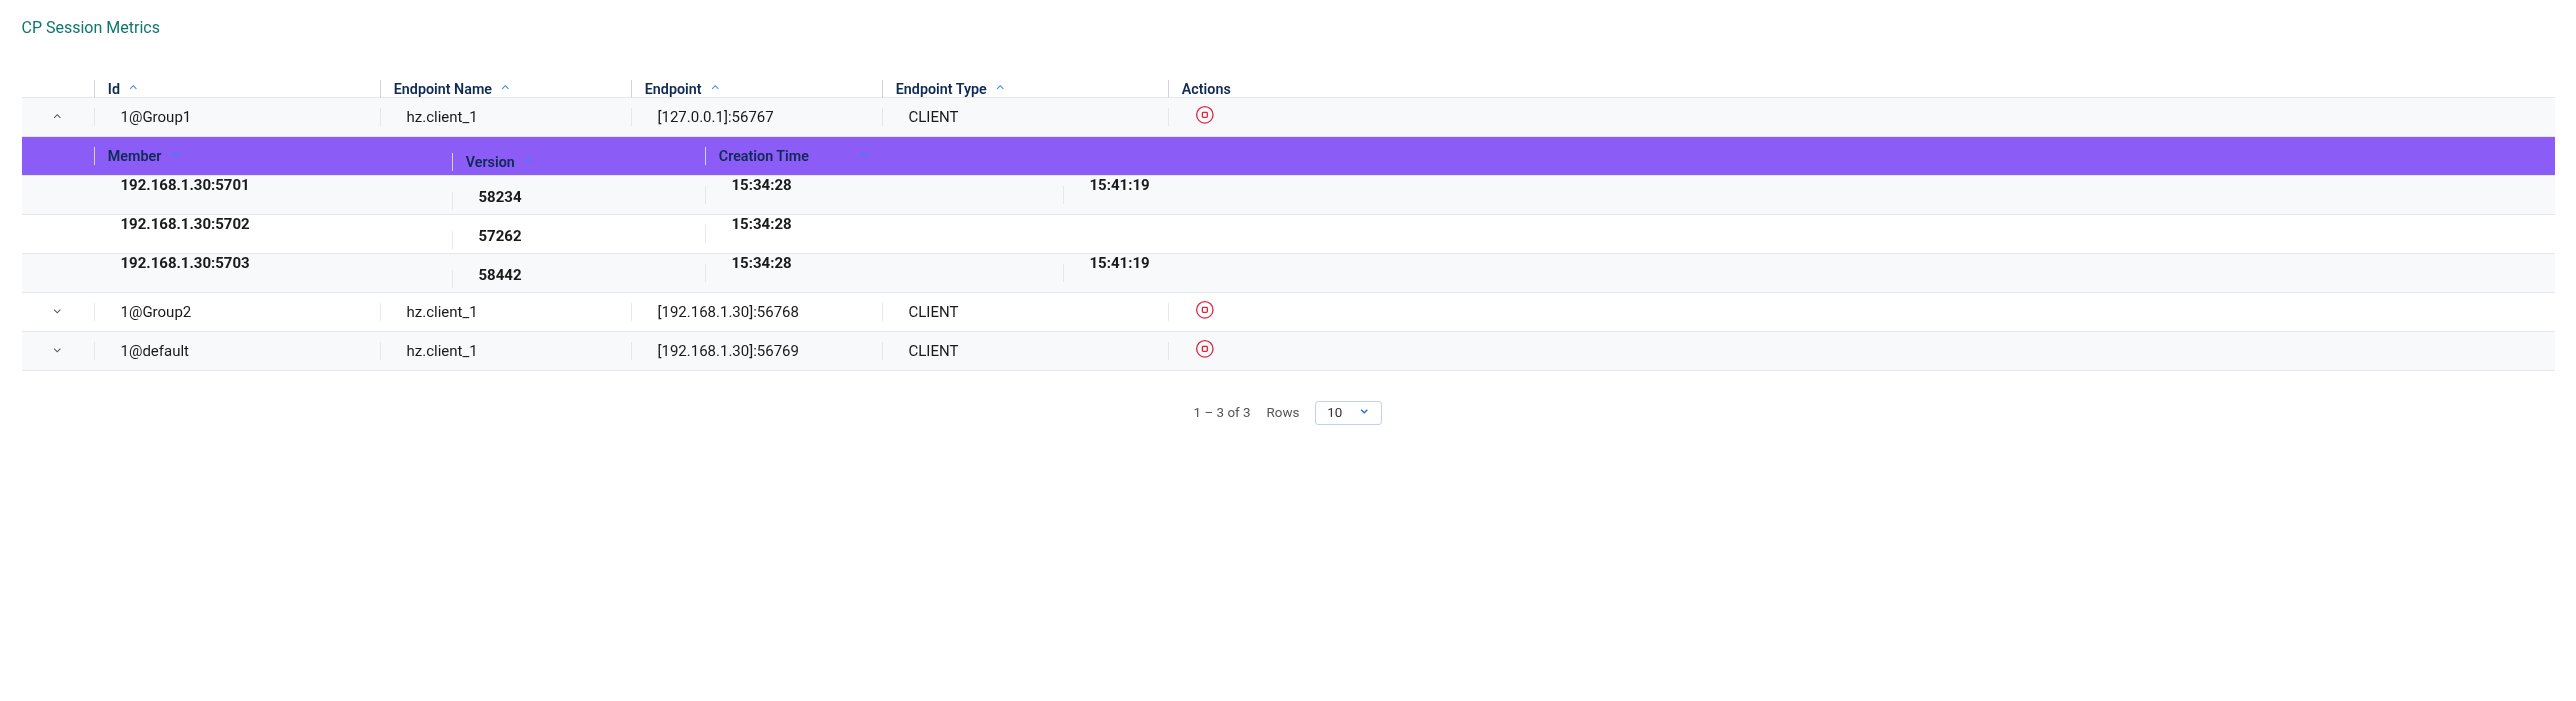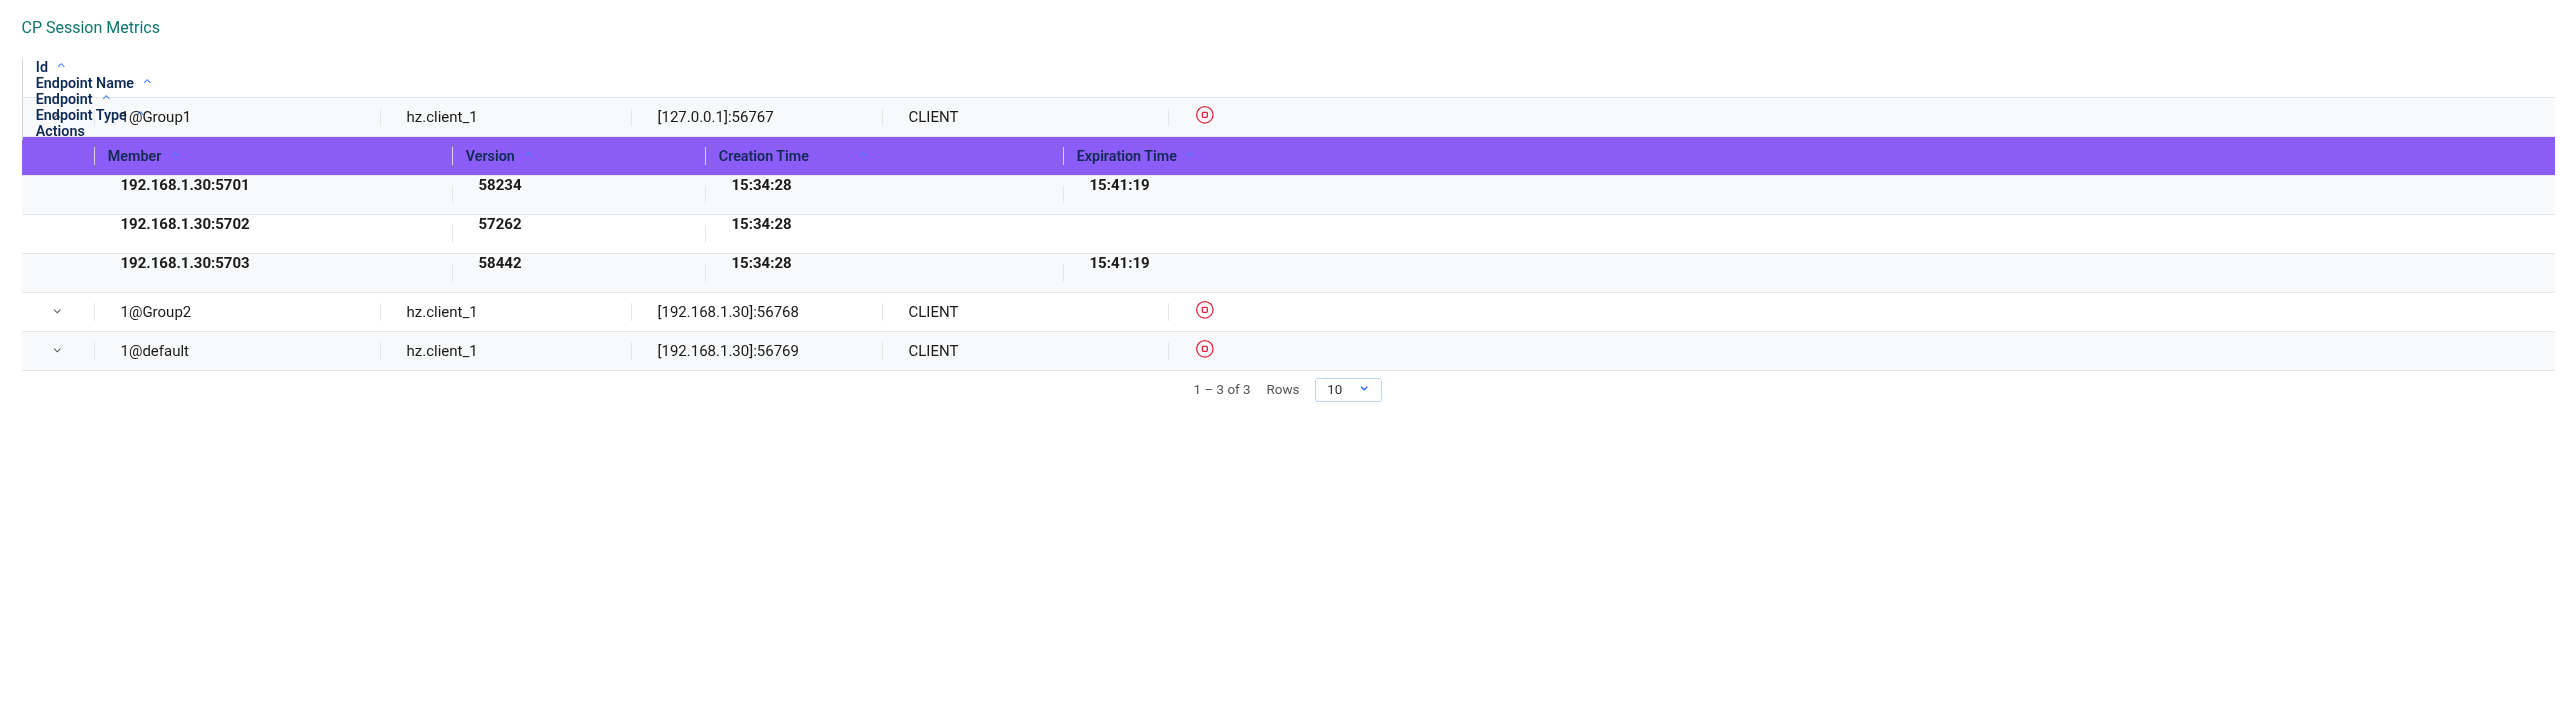--- a/index.html
+++ b/index.html
@@ -14,24 +14,23 @@
       font-size: 16px;
       font-weight: 400;
       color: #0f766e;
       margin-bottom: 21.5px;
     }
     .table {
       width: 100%;
     }
     .header-row {
       display: flex;
-      align-items: flex-start;
+      align-items: flex-end;
       height: 39px;
       border-bottom: 0.9px solid #e5e7eb;
-      flex-direction: column;
     }
     .header-cell {
       display: flex;
       align-items: center;
       color: #0f2a55;
       font-weight: 600;
       font-size: 14.3px;
       padding: 0 14.3px;
       position: relative;
       gap: 7.2px;
@@ -96,21 +95,21 @@
     }
     .sub-header-row {
       display: flex;
       align-items: center;
       height: 39px;
       background: #8b5cf6;
       border-bottom: 0.9px solid #e5e7eb;
     }
     .sub-indent { width: 72px; flex-shrink: 0; }
     .sub-col-member { width: 358px; flex-shrink: 0; }
-    .sub-col-version { width: 253px; flex-shrink: 0; }
+    .sub-col-version { width: 253px; flex-shrink: 0; margin-top: 12px; }
     .sub-col-creation { width: 358px; flex-shrink: 0; gap: 48px; }
     .sub-col-expiration { flex: 1; }
     .sub-data-row {
       display: flex;
       height: 39px;
       border-bottom: 0.9px solid #e5e7eb;
       font-weight: bold;
     }
     .sub-data-row.alt { background: #f8f9fa; }
     .action-icon {
@@ -121,21 +120,21 @@
     }
     .stop-svg {
       width: 19.7px;
       height: 19.7px;
     }
     .pagination {
       display: flex;
       align-items: center;
       justify-content: center;
       gap: 16px;
-      padding: 7px 0;
+      padding: 30px 0;
       font-size: 13.4px;
       color: #555;
     }
     .rows-select {
       display: inline-flex;
       align-items: center;
       gap: 16px;
       border: 0.9px solid #bcd4f0;
       border-radius: 3px;
       padding: 3.6px 10.7px;
@@ -231,28 +230,20 @@
       </span>
     </div>
     <div class="header-cell sub-col-creation">
       <span>Creation Time</span>
       <span class="sort-icon">
         <svg class="chevron" viewBox="0 0 24 24" style="stroke:#3b82f6">
             <polyline points="6 15 12 9 18 15"></polyline>
           </svg>
       </span>
     </div>
-    <div class="header-cell sub-col-expiration">
-      <span>Expiration Time</span>
-      <span class="sort-icon">
-        <svg class="chevron" viewBox="0 0 24 24" style="stroke:#3b82f6">
-            <polyline points="6 15 12 9 18 15"></polyline>
-          </svg>
-      </span>
-    </div>
   </div>
 
   <div class="sub-data-row alt">
     <div class="sub-indent"></div>
     <div class="data-cell first sub-col-member">192.168.1.30:5701</div>
     <div class="data-cell sub-col-version">58234</div>
     <div class="data-cell sub-col-creation">15:34:28</div>
     <div class="data-cell sub-col-expiration">15:41:19</div>
   </div>
   <div class="sub-data-row">

